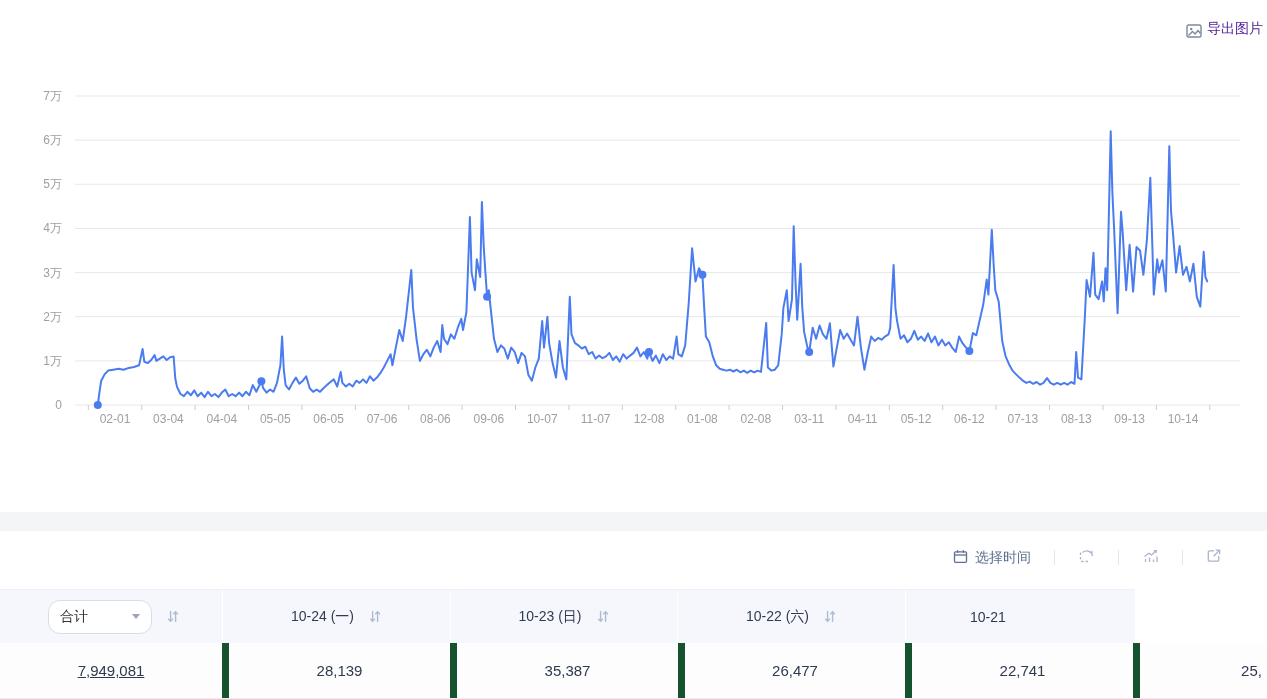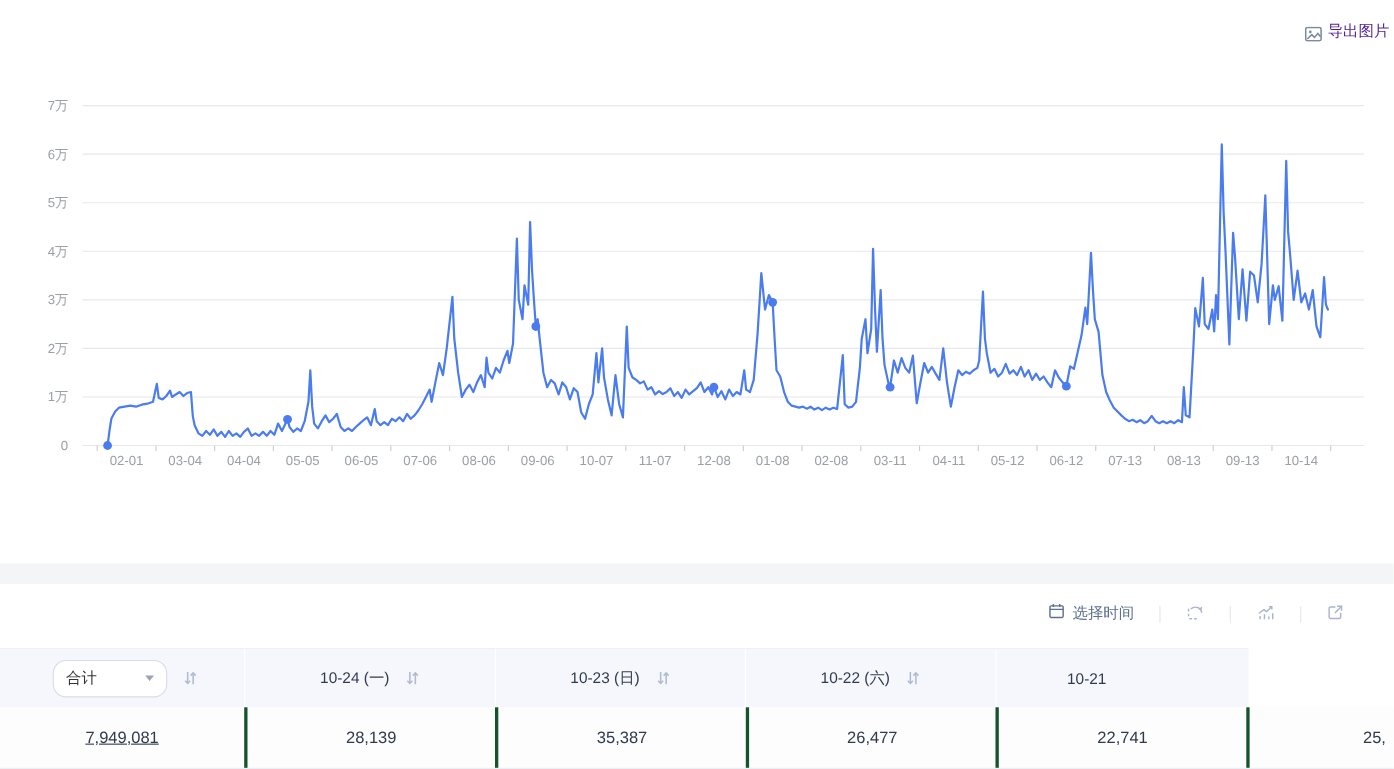--- a/index.html
+++ b/index.html
@@ -14,35 +14,35 @@
   
   .chart-wrap { position:absolute; top:0; left:0; width:1267px; height:460px; }
   .chart-wrap svg { display:block; }
 
   
   .band { position:absolute; top:512px; left:0; width:1267px; height:19px; background:#f4f5f7; }
 
   
   .toolbar { position:absolute; top:548px; right:45px; display:flex; align-items:center; gap:23px; }
   .tb-btn { display:flex; align-items:center; gap:7px; background:none; border:none;
-    color:#5f6f8f; font-size:14px; cursor:pointer;font-family:Liberation Mono, monospace; }
+    color:#5f6f8f; font-size:14px; cursor:pointer; }
   .tb-icon-btn { background:none; border:none; cursor:pointer; display:flex; align-items:center; }
   .tb-divider { width:1px; height:15px; background:#e2e6ee; }
 
   
   .thead { position:absolute; top:589px; left:0; height:54px; display:flex;
     background:#f5f7fd; border-top:1px solid #eef0f6; }
   .th { display:flex; align-items:center; justify-content:center; gap:14px;
     color:#303b4f; font-size:14px; font-weight:500; border-left:1px solid #fff; }
   .th:first-child { border-left:none; justify-content:flex-start; padding-left:48px; }
   .th.truncated { justify-content:flex-start; padding-left:64px; }
   .trow { position:absolute; top:643px; left:0; height:56px; display:flex;
     background:#fdfdfe; border-bottom:1px solid #ebeef5; }
   .td { display:flex; align-items:center; justify-content:center;
-    color:#2f3a4e; font-size:15px; font-weight:500; border-left:3px solid #14532d; }
+    color:#2f3a4e; font-size:15px; font-weight:500; border-left:7px solid #14532d; }
   .td:first-child { border-left:none;text-decoration:underline; }
 
   .select-box { width:104px; height:34px; background:#fff; border:1px solid #d9dde6;
     border-radius:12px; display:flex; align-items:center; padding:0 11px; cursor:pointer; }
   .select-box .sel-text { font-size:14px; color:#333; }
   .select-box .caret { margin-left:auto; width:0; height:0; border-left:4px solid transparent;
     border-right:4px solid transparent; border-top:5px solid #9aa3b7; }
 
   .sort-btn { background:none; border:none; cursor:pointer; display:flex; align-items:center; padding:0; }
 </style>

